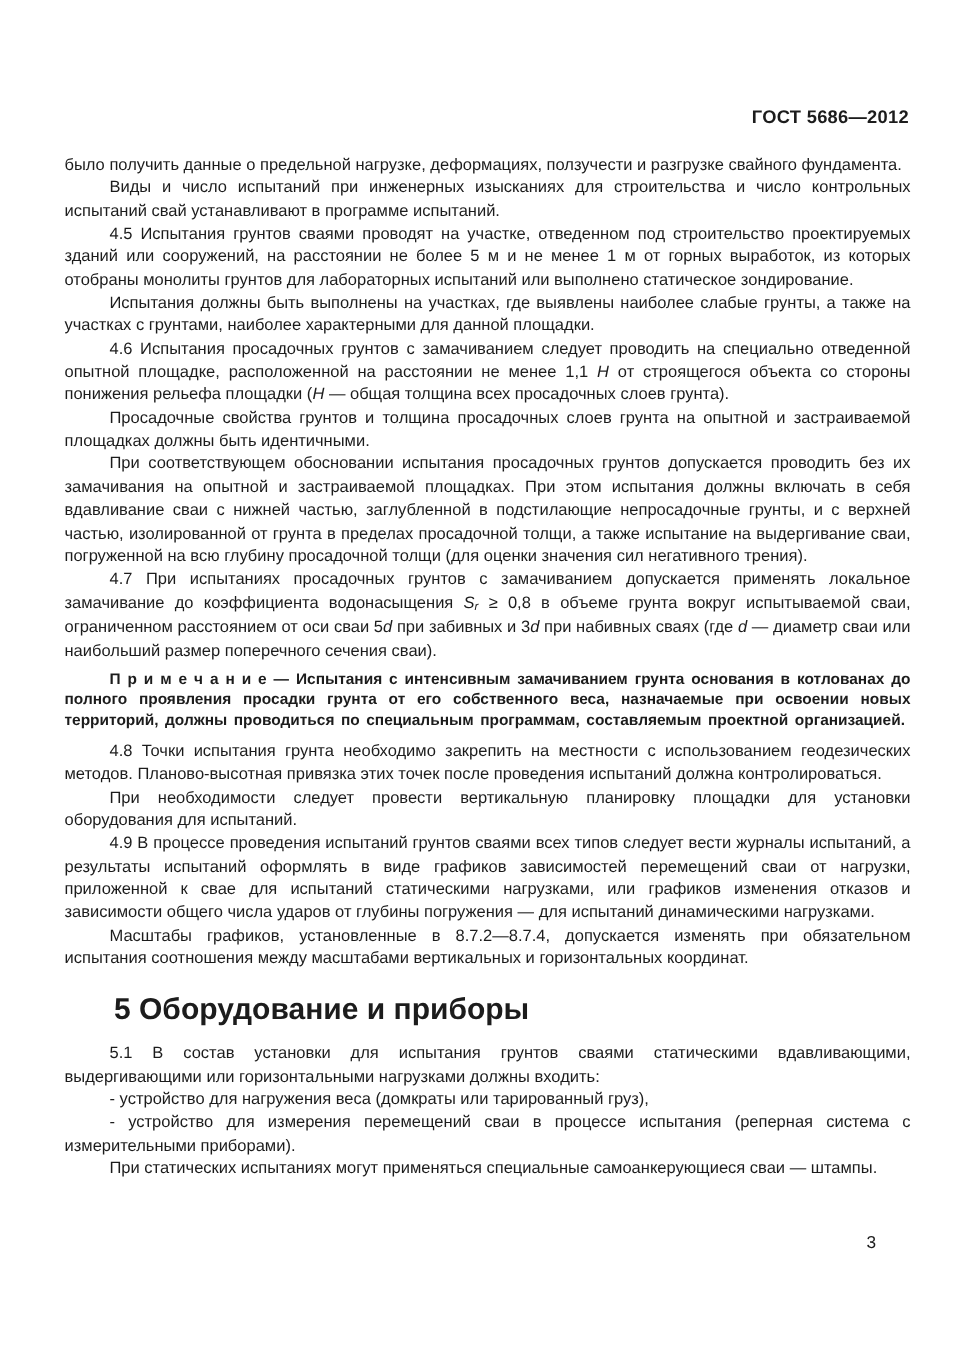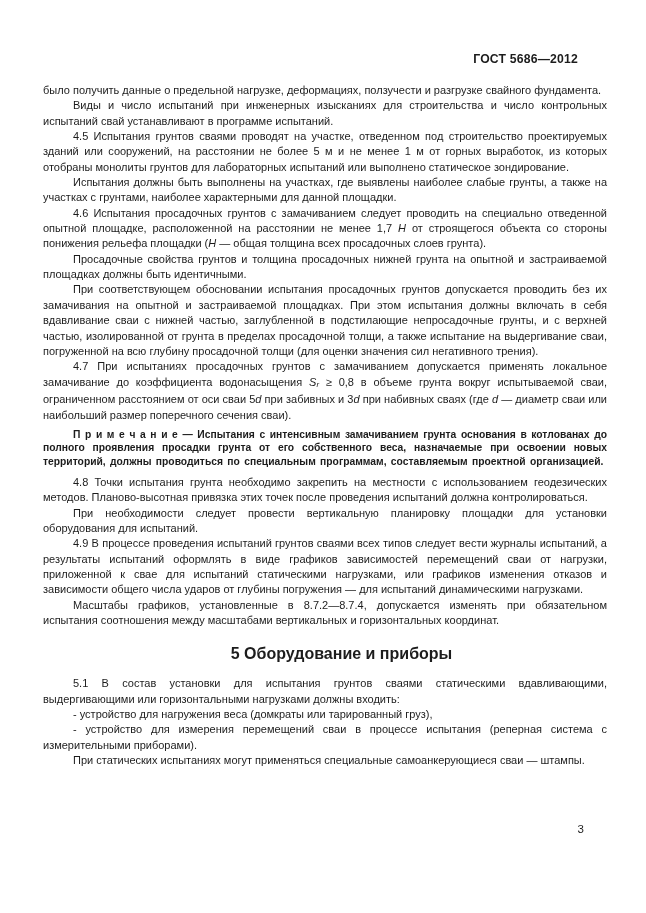--- a/index.html
+++ b/index.html
@@ -10,22 +10,22 @@
   .page {
     position: relative;
     width: 646px;
     height: 913px;
     background: #ffffff;
     color: #1c1c1c;
     font-family: "Liberation Sans", "DejaVu Sans", sans-serif;
     overflow: hidden;
   }
   .page-header {
-    padding-top: 49px;
-    margin-right: 68px;
+    padding-top: 69px;
+    margin-right: 40px;
     text-align: right;
   }
   .doc-code {
     font-weight: bold;
     font-size: 12.2px;
     letter-spacing: 0.2px;
   }
   .doc-body {
     margin: 16px 39px 0 43px;
   }
@@ -41,23 +41,23 @@
   }
   .para.note {
     font-size: 10.3px;
     line-height: 13.3px;
     margin: 5px 0 7px 0;
     word-spacing: 1.5px;
     font-weight: bold;
   }
   .para.h2 {
     font-weight: bold;
-    font-size: 16px;
+    font-size: 20px;
     line-height: 18px;
-    text-align: center;
+    text-align: left;
     text-indent: 33px;
     margin: 17px 0 13px 0;
   }
   .it { font-style: italic; }
   .sub {
     font-size: 70%;
     vertical-align: -0.18em;
   }
   .page-footer {
     position: absolute;
@@ -72,22 +72,22 @@
 <div class="page">
   <div class="page-header">
     <span class="doc-code">ГОСТ 5686—2012</span>
   </div>
 
   <div class="doc-body">
       <p class="para cont"><span>было получить данные о предельной нагрузке, деформациях, ползучести и разгрузке свайного фундамента.</span></p>
       <p class="para body"><span>Виды и число испытаний при инженерных изысканиях для строительства и число контрольных испытаний свай устанавливают в программе испытаний.</span></p>
       <p class="para body"><span>4.5 Испытания грунтов сваями проводят на участке, отведенном под строительство проектируемых зданий или сооружений, на расстоянии не более 5 м и не менее 1 м от горных выработок, из которых отобраны монолиты грунтов для лабораторных испытаний или выполнено статическое зондирование.</span></p>
       <p class="para body"><span>Испытания должны быть выполнены на участках, где выявлены наиболее слабые грунты, а также на участках с грунтами, наиболее характерными для данной площадки.</span></p>
-      <p class="para body"><span>4.6 Испытания просадочных грунтов с замачиванием следует проводить на специально отведенной опытной площадке, расположенной на расстоянии не менее 1,7 </span><span class="it">Н</span><span> от строящегося объекта со стороны понижения рельефа площадки (</span><span class="it">Н</span><span> — общая толщина всех просадочных слоев грунта).</span></p>
-      <p class="para body"><span>Просадочные свойства грунтов и толщина просадочных нижней грунта на опытной и застраиваемой площадках должны быть идентичными.</span></p>
+      <p class="para body"><span>4.6 Испытания просадочных грунтов с замачиванием следует проводить на специально отведенной опытной площадке, расположенной на расстоянии не менее 1,1 </span><span class="it">Н</span><span> от строящегося объекта со стороны понижения рельефа площадки (</span><span class="it">Н</span><span> — общая толщина всех просадочных слоев грунта).</span></p>
+      <p class="para body"><span>Просадочные свойства грунтов и толщина просадочных слоев грунта на опытной и застраиваемой площадках должны быть идентичными.</span></p>
       <p class="para body"><span>При соответствующем обосновании испытания просадочных грунтов допускается проводить без их замачивания на опытной и застраиваемой площадках. При этом испытания должны включать в себя вдавливание сваи с нижней частью, заглубленной в подстилающие непросадочные грунты, и с верхней частью, изолированной от грунта в пределах просадочной толщи, а также испытание на выдергивание сваи, погруженной на всю глубину просадочной толщи (для оценки значения сил негативного трения).</span></p>
       <p class="para body"><span>4.7 При испытаниях просадочных грунтов с замачиванием допускается применять локальное замачивание до коэффициента водонасыщения </span><span class="it">S</span><span class="it sub">r</span><span> ≥ 0,8 в объеме грунта вокруг испытываемой сваи, ограниченном расстоянием от оси сваи 5</span><span class="it">d</span><span> при забивных и 3</span><span class="it">d</span><span> при набивных сваях (где </span><span class="it">d</span><span> — диаметр сваи или наибольший размер поперечного сечения сваи).</span></p>
       <p class="para note"><span>П р и м е ч а н и е — Испытания с интенсивным замачиванием грунта основания в котлованах до полного проявления просадки грунта от его собственного веса, назначаемые при освоении новых территорий, должны проводиться по специальным программам, составляемым проектной организацией.</span></p>
       <p class="para body"><span>4.8 Точки испытания грунта необходимо закрепить на местности с использованием геодезических методов. Планово-высотная привязка этих точек после проведения испытаний должна контролироваться.</span></p>
       <p class="para body"><span>При необходимости следует провести вертикальную планировку площадки для установки оборудования для испытаний.</span></p>
       <p class="para body"><span>4.9 В процессе проведения испытаний грунтов сваями всех типов следует вести журналы испытаний, а результаты испытаний оформлять в виде графиков зависимостей перемещений сваи от нагрузки, приложенной к свае для испытаний статическими нагрузками, или графиков изменения отказов и зависимости общего числа ударов от глубины погружения — для испытаний динамическими нагрузками.</span></p>
       <p class="para body"><span>Масштабы графиков, установленные в 8.7.2—8.7.4, допускается изменять при обязательном испытания соотношения между масштабами вертикальных и горизонтальных координат.</span></p>
       <p class="para h2"><span>5 Оборудование и приборы</span></p>
       <p class="para body"><span>5.1 В состав установки для испытания грунтов сваями статическими вдавливающими, выдергивающими или горизонтальными нагрузками должны входить:</span></p>
       <p class="para body"><span>- устройство для нагружения веса (домкраты или тарированный груз),</span></p>

